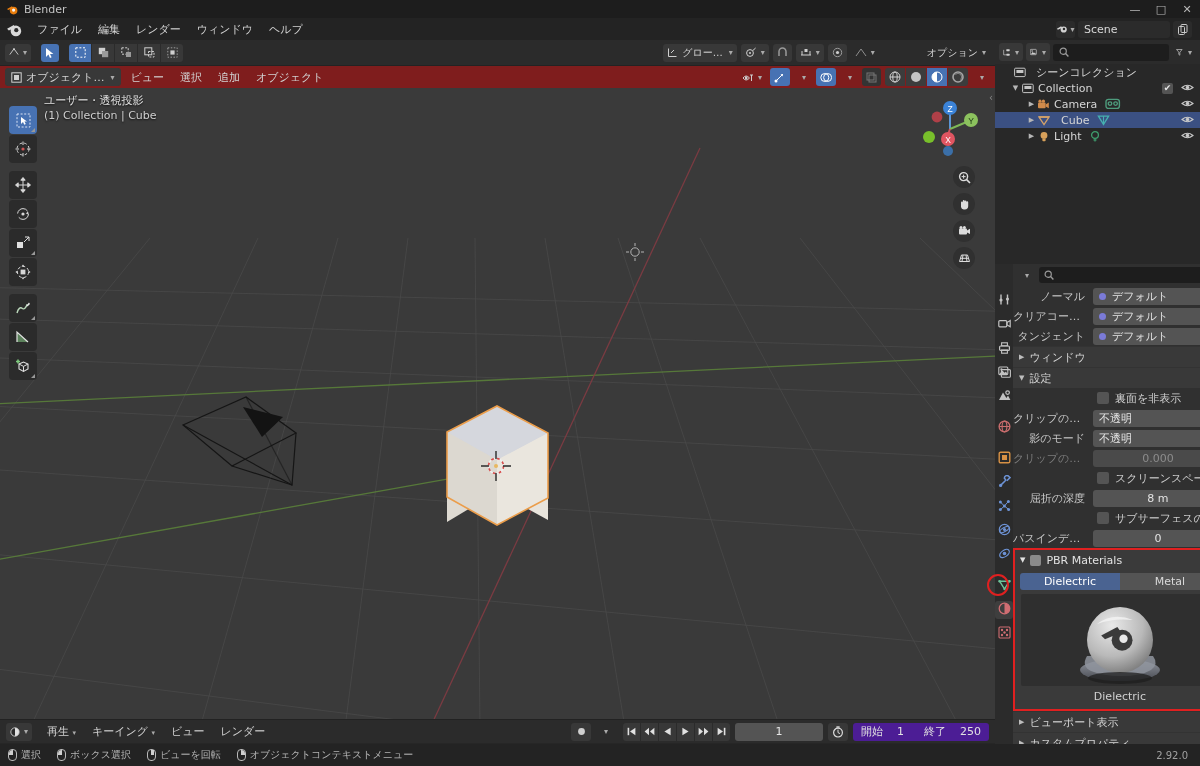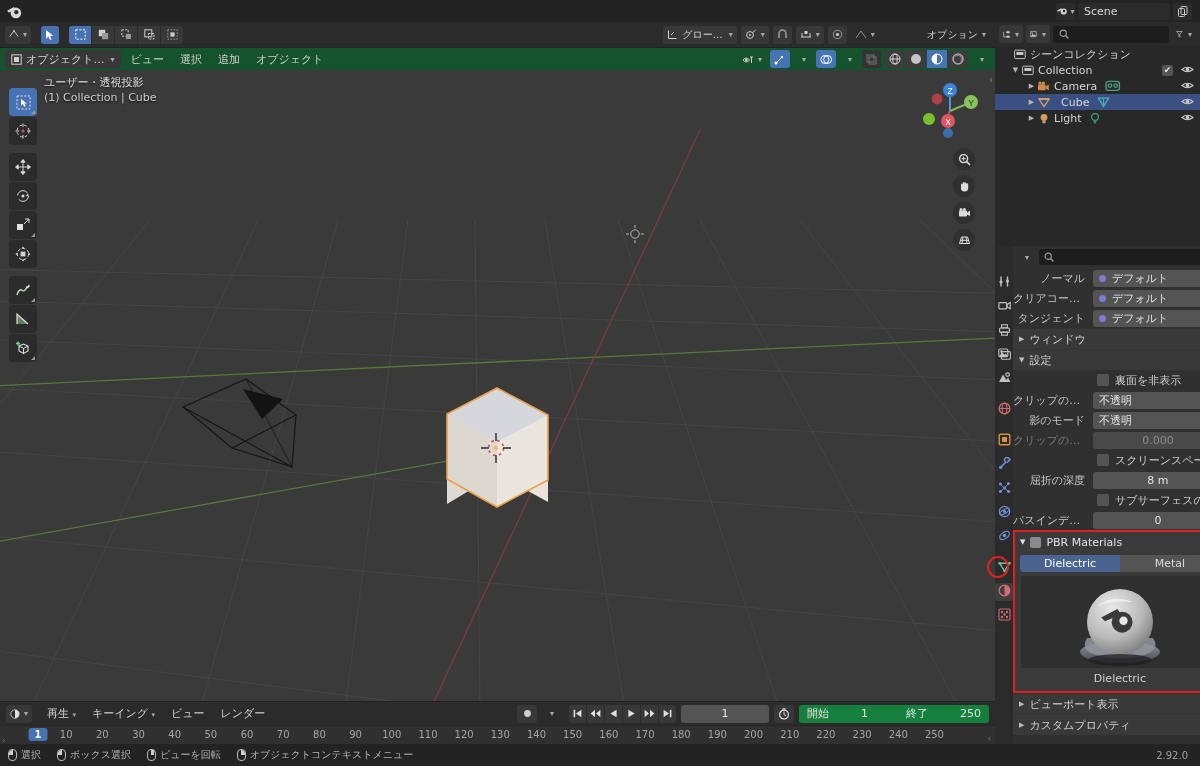--- a/index.html
+++ b/index.html
@@ -64,21 +64,21 @@
   .vh-btn.blue { background:#4772b3; }
   .vh-group { display:flex; gap:1px; }
   .vh-group .vh-btn { border-radius:0; }
   .vh-group .vh-btn:first-child { border-radius:3px 0 0 3px; }
   .vh-group .vh-btn:last-child  { border-radius:0 3px 3px 0; }
   .vh-right { margin-left:auto; display:flex; align-items:center; gap:4px; }
   .select-cell { width:22px;height:18px; }
 
   
   .vp-header2 {
-    height:22px; background:#14532d; display:flex; align-items:center; padding:0 5px; gap:2px;
+    height:22px; background:#7f1d1d; display:flex; align-items:center; padding:0 5px; gap:2px;
   }
   .mode-btn { height:18px; background:#383838; border-radius:3px; display:flex;
               align-items:center; padding:0 6px; gap:4px; color:#d6d6d6; font-size:11px;}
   .vmenu { padding:2px 8px; font-size:11px; color:#d2d2d2; border-radius:3px;}
 
   
   .viewport {
     position:relative; height:631px; overflow:hidden;
     background:#393939;
   }
@@ -110,22 +110,22 @@
   .timeline-header {
     height:24px; background:#2b2b2b; display:flex; align-items:center; padding:0 6px; gap:3px;
     border-top:1px solid #222;
   }
   .tl-playbtns { display:flex; gap:1px; margin-left:4px;}
   .tl-pb { width:17px;height:18px;background:#383838;display:flex;align-items:center;
            justify-content:center;color:#d8d8d8;font-size:9px;}
   .tl-pb:first-child{border-radius:3px 0 0 3px;} .tl-pb:last-child{border-radius:0 3px 3px 0;}
   .tl-frame { background:#545454; border-radius:3px; height:18px; width:88px;
               display:flex;align-items:center;justify-content:center;font-size:11px;color:#e6e6e6;}
-  .tl-range { background:#15803d; border-radius:3px; height:18px; display:flex;
-              align-items:center; padding:0 8px; gap:32px; font-size:11px; color:#e2e2e2;}
+  .tl-range { background:#4c1d95; border-radius:3px; height:18px; display:flex;
+              align-items:center; padding:0 8px; gap:14px; font-size:11px; color:#e2e2e2;}
   .tl-ruler { height:22px; background:#303030; position:relative; overflow:hidden;
               border-top:1px solid #262626;}
   .tick { position:absolute; top:3px; font-size:10px; color:#a5a5a5; transform:translateX(-50%);}
   .playhead { position:absolute; top:2px; transform:translateX(-50%);
      background:#4772b3; color:#fff; border-radius:3px; padding:1px 6px; font-size:10px; font-weight:bold;}
   .tl-body { height:22px; background:#303030; position:relative;}
 
   
   .statusbar {
     position:absolute; bottom:0; left:0; width:1200px; height:22px; background:#232323;
@@ -200,27 +200,47 @@
      display:flex; align-items:center; justify-content:center; overflow:hidden;}
   .pbr-caption { text-align:center; font-size:11px; color:#d0d0d0; padding:4px 0 6px;}
 
   .red-circle { position:absolute; border:2px solid #e02020; border-radius:50%; }
 </style>
 </head>
 <body>
 
 <div class="app">
 
+  <div class="titlebar">
+    <svg class="blogo" viewBox="0 0 24 24">
+      <circle cx="14" cy="14" r="7" fill="#e87d0d"></circle>
+      <circle cx="14" cy="13" r="3" fill="#f5f5f5"></circle>
+      <path d="M2 11 L11 6 L13 9 L4 13 Z" fill="#e87d0d"></path>
+    </svg>
+    <span class="ttext">Blender</span>
+    <div class="winbtns">
+      <div class="winbtn">—</div>
+      <div class="winbtn">□</div>
+      <div class="winbtn close">✕</div>
+    </div>
+  </div>
 
   <div class="topbar">
     <svg class="blender-ico" viewBox="0 0 24 24">
       <circle cx="14" cy="14" r="7.5" fill="#d8d8d8"></circle>
       <circle cx="14.5" cy="13" r="3" fill="#2b2b2b"></circle>
       <path d="M1.5 11 L11 5.5 L13.5 9 L4 13.5 Z" fill="#d8d8d8"></path>
     </svg>
+    <div id="topmenus" style="display:flex;">
+        <div class="menu-item">ファイル</div>
+        <div class="menu-item">編集</div>
+        <div class="menu-item">レンダー</div>
+        <div class="menu-item">ウィンドウ</div>
+        <div class="menu-item">ヘルプ</div>
+      </div>
 
     <div class="topright">
       <div class="iconbtn">
         <svg width="12" height="11" viewBox="0 0 14 12">
             <circle cx="9" cy="6" r="3.6" fill="#d2d2d2"></circle>
             <circle cx="9.3" cy="5.4" r="1.4" fill="#2b2b2b"></circle>
             <path d="M1 5 L6 2.2 L7.4 4 L2.2 6.4 Z" fill="#d2d2d2"></path>
           </svg>
         <span class="sep-dd">▾</span>
       </div>
@@ -753,21 +773,21 @@
         <div id="olrows">
             <div class="ol-row">
               <span style="display:inline-block;width:8px"></span>
               <span class="ol-disc"></span>
               <span style="display:inline-flex;width:15px;justify-content:center">
                 <svg width="12" height="11" viewBox="0 0 12 11">
                   <rect x="0.6" y="1.2" width="10.6" height="8.4" rx="1" fill="none" stroke="#c6c6c6"></rect>
                   <rect x="2.4" y="3" width="7" height="3" fill="#c6c6c6"></rect>
                 </svg>
               </span>
-              <span style="margin-left:3px">シーンコレクション</span>
+              <span style="margin-left:9px">シーンコレクション</span>
             </div>
             <div class="ol-row">
               <span style="display:inline-block;width:16px"></span>
               <span class="ol-disc">▼</span>
               <span style="display:inline-flex;width:15px;justify-content:center">
                 <svg width="12" height="11" viewBox="0 0 12 11">
                   <rect x="0.6" y="1.2" width="10.6" height="8.4" rx="1" fill="none" stroke="#c6c6c6"></rect>
                   <rect x="2.4" y="3" width="7" height="3" fill="#c6c6c6"></rect>
                 </svg>
               </span>

